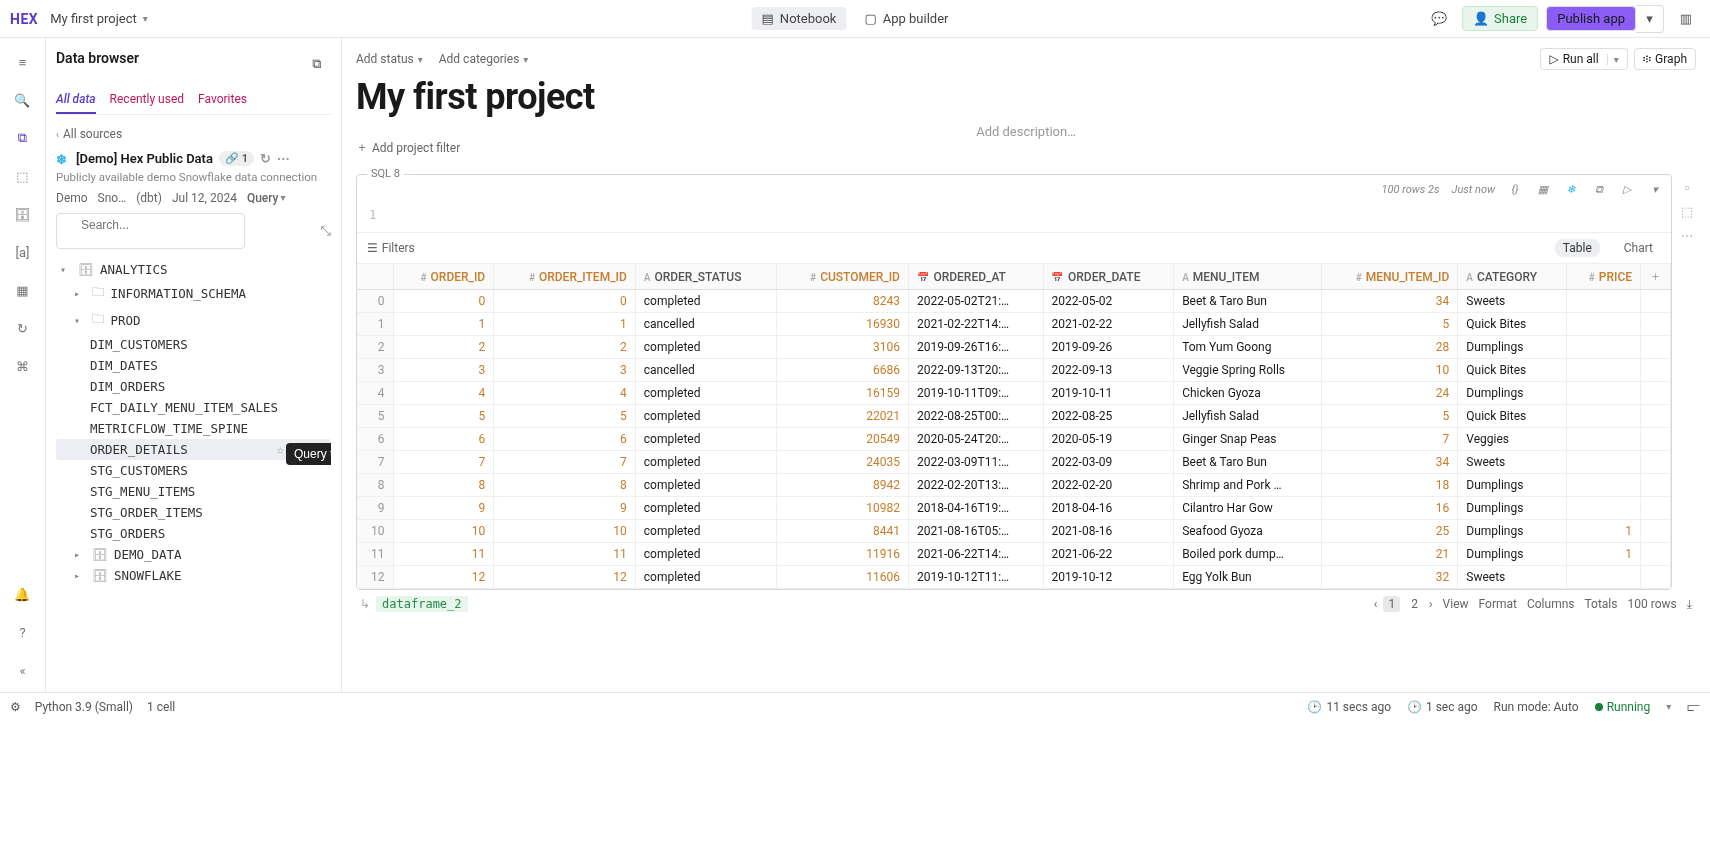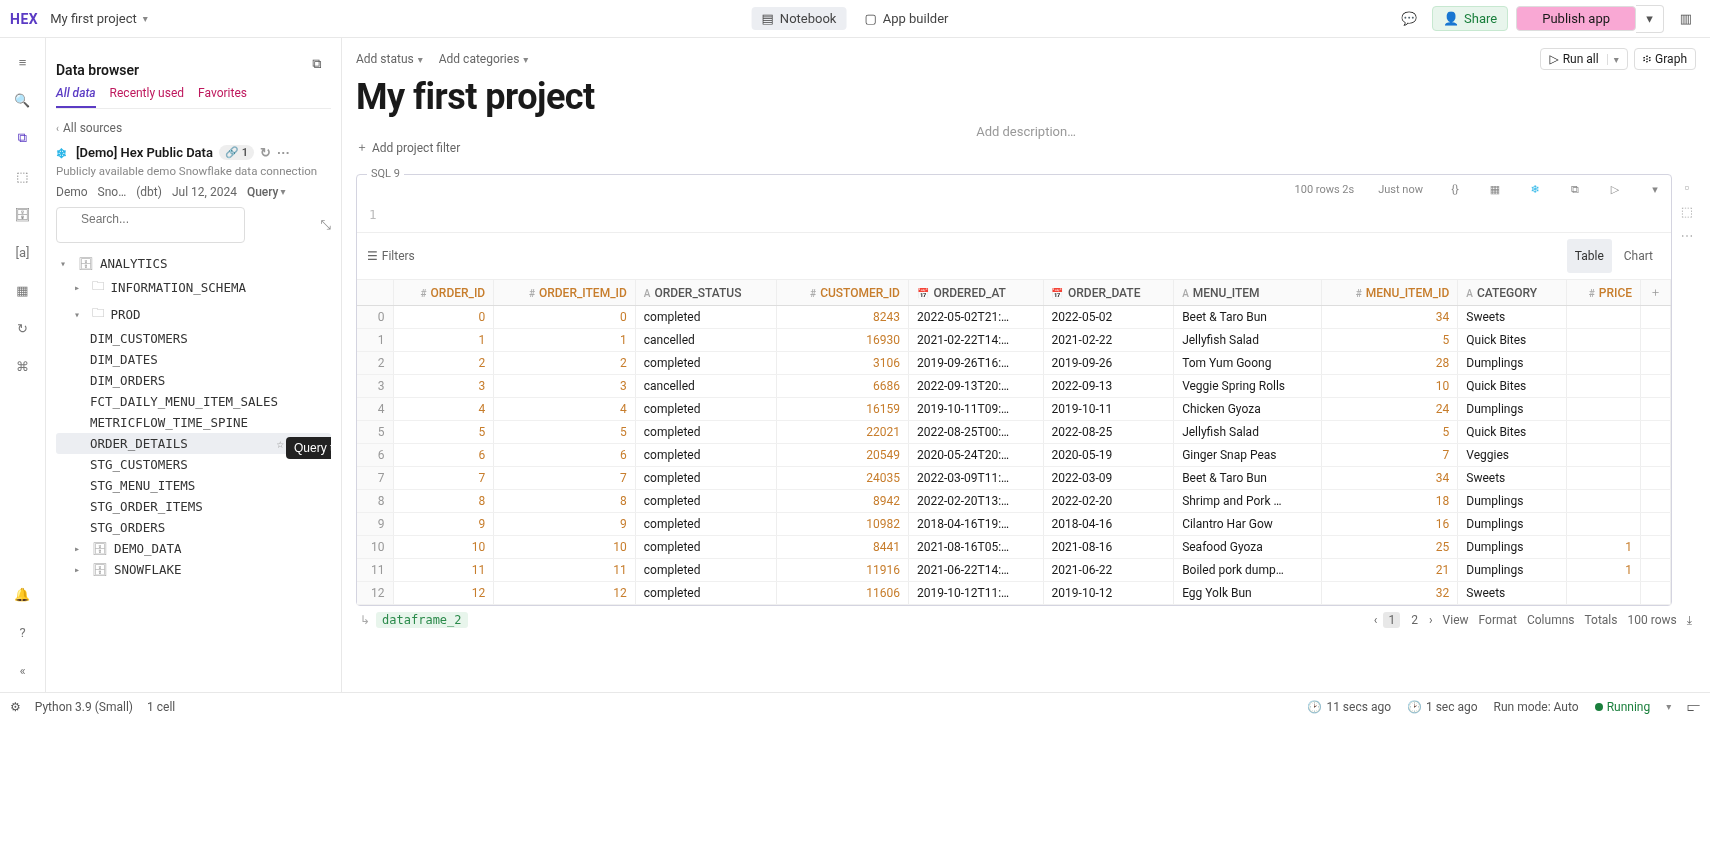--- a/index.html
+++ b/index.html
@@ -10,35 +10,35 @@
 
 .topbar { display: flex; align-items: center; height: 38px; border-bottom: 1px solid #e8e8e8; padding: 0 10px; gap: 12px; }
 .logo { font-weight: 700; color: #5b3bc4; letter-spacing: 0.5px; font-size: 14px; }
 .project-title-top { display:flex; align-items:center; gap:6px; color:#444; font-size:13px; cursor:pointer;}
 .topbar-center { display:flex; gap:8px; margin-left:auto; margin-right:auto; position:absolute; left:50%; transform:translateX(-50%); }
 .tab-btn { display:flex; align-items:center; gap:6px; padding:4px 10px; border-radius:4px; font-size:13px; cursor:pointer; color:#444;}
 .tab-btn.active { background:#eceef2; }
 .topbar-right { display:flex; align-items:center; gap:8px; margin-left:auto;}
 .icon-btn { width:28px; height:28px; display:flex; align-items:center; justify-content:center; border-radius:4px; cursor:pointer; color:#555; }
 .share-btn { display:flex; align-items:center; gap:5px; padding:4px 10px; border:1px solid #c7e8d0; background:#e8f5ec; color:#1a7f3c; border-radius:4px; font-size:13px; cursor:pointer;}
-.publish-btn { padding:4px 25px; border:1px solid #ddd; background:#f9a8d4; border-radius:4px; font-size:13px; cursor:pointer;}
+.publish-btn { padding:4px 10px; border:1px solid #ddd; background:#8b5cf6; border-radius:4px; font-size:13px; cursor:pointer;}
 .pub-chevron { border:1px solid #ddd; border-left:none; border-radius:0 4px 4px 0; margin-left:-8px;}
 
 
 .main-row { display:flex; flex:1; min-height:0; }
 
 
 .rail { width:46px; border-right:1px solid #e8e8e8; display:flex; flex-direction:column; align-items:center; padding-top:14px; gap:18px; }
 .rail .rail-icon { width:20px; height:20px; color:#777; cursor:pointer; display:flex; align-items:center; justify-content:center; }
 .rail .rail-icon.active { color:#5b3bc4; }
 .rail-bottom { margin-top:auto; display:flex; flex-direction:column; gap:18px; padding-bottom:12px; align-items:center;}
 
 
 .browser { width:296px; border-right:1px solid #e8e8e8; display:flex; flex-direction:column; padding:12px 10px 0 10px; }
-.browser-head { display:flex; justify-content:space-between; align-items:flex-end; margin-bottom:8px;}
+.browser-head { display:flex; justify-content:space-between; align-items:flex-start; margin-bottom:14px;}
 .browser-head h3 { font-size:14px; font-weight:600; }
 .browser-tabs { display:flex; gap:14px; font-size:12px; margin-bottom:8px; border-bottom:1px solid #ececec;}
 .browser-tabs span { padding-bottom:6px; cursor:pointer; color:#be185d;}
 .browser-tabs span.active { color:#5b3bc4; border-bottom:2px solid #5b3bc4; font-weight:500;font-style:italic;}
 .all-sources { font-size:12px; color:#666; margin:4px 0 6px; cursor:pointer; display:flex; align-items:center; gap:4px;}
 .conn-head { display:flex; align-items:center; gap:6px; font-weight:600; font-size:13px; margin-top:4px;}
 .snow-icon { width:14px; height:14px; display:inline-block; }
 .pill { background:#eee; border-radius:8px; padding:1px 6px; font-size:11px; display:flex; align-items:center; gap:3px; color:#555;}
 .conn-desc { font-size:11.5px; color:#888; line-height:1.3; margin:4px 0 6px;}
 .conn-meta { display:flex; gap:10px; font-size:12px; color:#666; align-items:center; margin-bottom:8px;}
@@ -67,32 +67,32 @@
 .runall-chevron { border-left:1px solid #ddd; padding-left:6px; margin-left:4px;}
 .graph-btn { display:flex; align-items:center; gap:4px; border:1px solid #ddd; padding:3px 8px; border-radius:4px; font-size:12px; cursor:pointer; margin-left:6px;}
 .page-title { font-size:36px; font-weight:700; margin:2px 0 6px; letter-spacing:-0.5px;}
 .desc-placeholder { color:#999; font-size:13px; margin-bottom:0; cursor:text;text-align:center;}
 .add-filter { font-size:12px; color:#666; display:flex; align-items:center; gap:4px; margin-bottom:18px; cursor:pointer;}
 
 
 .cell-wrap { display:flex; gap:6px;}
 .cell { flex:1; border:1px solid #d4d4e0; border-radius:4px; position:relative; display:flex; flex-direction:column; min-width:0;}
 .cell-label { position:absolute; top:-8px; left:10px; background:#fff; padding:0 4px; font-size:11px; color:#777;}
-.cell-meta { display:flex; justify-content:flex-end; align-items:center; gap:24px; padding:6px 8px; font-size:11px; color:#888;}
+.cell-meta { display:flex; justify-content:flex-end; align-items:center; gap:12px; padding:6px 8px; font-size:11px; color:#888;font-style:italic;}
 .cell-meta .micon { width:16px; height:16px; cursor:pointer; color:#888; display:flex;align-items:center;justify-content:center;}
 .sql-editor { font-family: ui-monospace, Menlo, monospace; font-size:12.5px; padding:4px 12px 10px; display:flex; gap:12px;}
 .linenum { color:#bbb; }
 .kw { color:#c060a0; font-weight:500;}
 .str { color:#2a8a4a; }
 .num { color:#c77d2c; }
 
 .filters-row { display:flex; align-items:center; justify-content:space-between; padding:6px 10px; border-top:1px solid #eee;}
 .filters-lbl { font-size:12px; color:#666; display:flex; align-items:center; gap:4px; cursor:pointer;}
 .view-toggle { display:flex; gap:4px; font-size:12px;}
-.view-toggle span { padding:10px 8px; border-radius:3px; cursor:pointer; color:#666;}
+.view-toggle span { padding:2px 8px; border-radius:8px; cursor:pointer; color:#666;margin-left:12px;}
 .view-toggle span.active { background:#eceef2; color:#333;}
 
 
 .table-wrap { overflow:auto; border-top:1px solid #eee; max-height:340px;}
 table { border-collapse:collapse; font-size:12px; min-width:100%; }
 th, td { border-right:1px solid #eee; border-bottom:1px solid #f0f0f0; padding:4px 8px; text-align:left; white-space:nowrap; }
 th { background:#fafafa; font-weight:500; color:#555; position:sticky; top:0; border-bottom:1px solid #ddd;}
 th .th-icon { color:#aaa; margin-right:4px; font-size:10px;}
 td.num, th.num { text-align:right; }
 td.rownum { color:#999; text-align:right; background:#fafafa; width:36px;}
@@ -308,21 +308,21 @@
 
       <h1 class="page-title">My first project</h1>
       <div class="desc-placeholder">Add description…</div>
       <div class="add-filter">
         <span>＋</span>
         <span>Add project filter</span>
       </div>
 
       <div class="cell-wrap">
         <div class="cell">
-          <span class="cell-label">SQL 9</span>
+          <span class="cell-label">SQL 8</span>
           <div class="cell-meta">
             <span>100 rows 2s</span>
             <span>Just now</span>
             <span class="micon">{}</span>
             <span class="micon">▦</span>
             <span class="micon" style="color:#29b5e8">❄</span>
             <span class="micon">⧉</span>
             <span class="micon">▷</span>
             <span class="micon">▾</span>
           </div>

